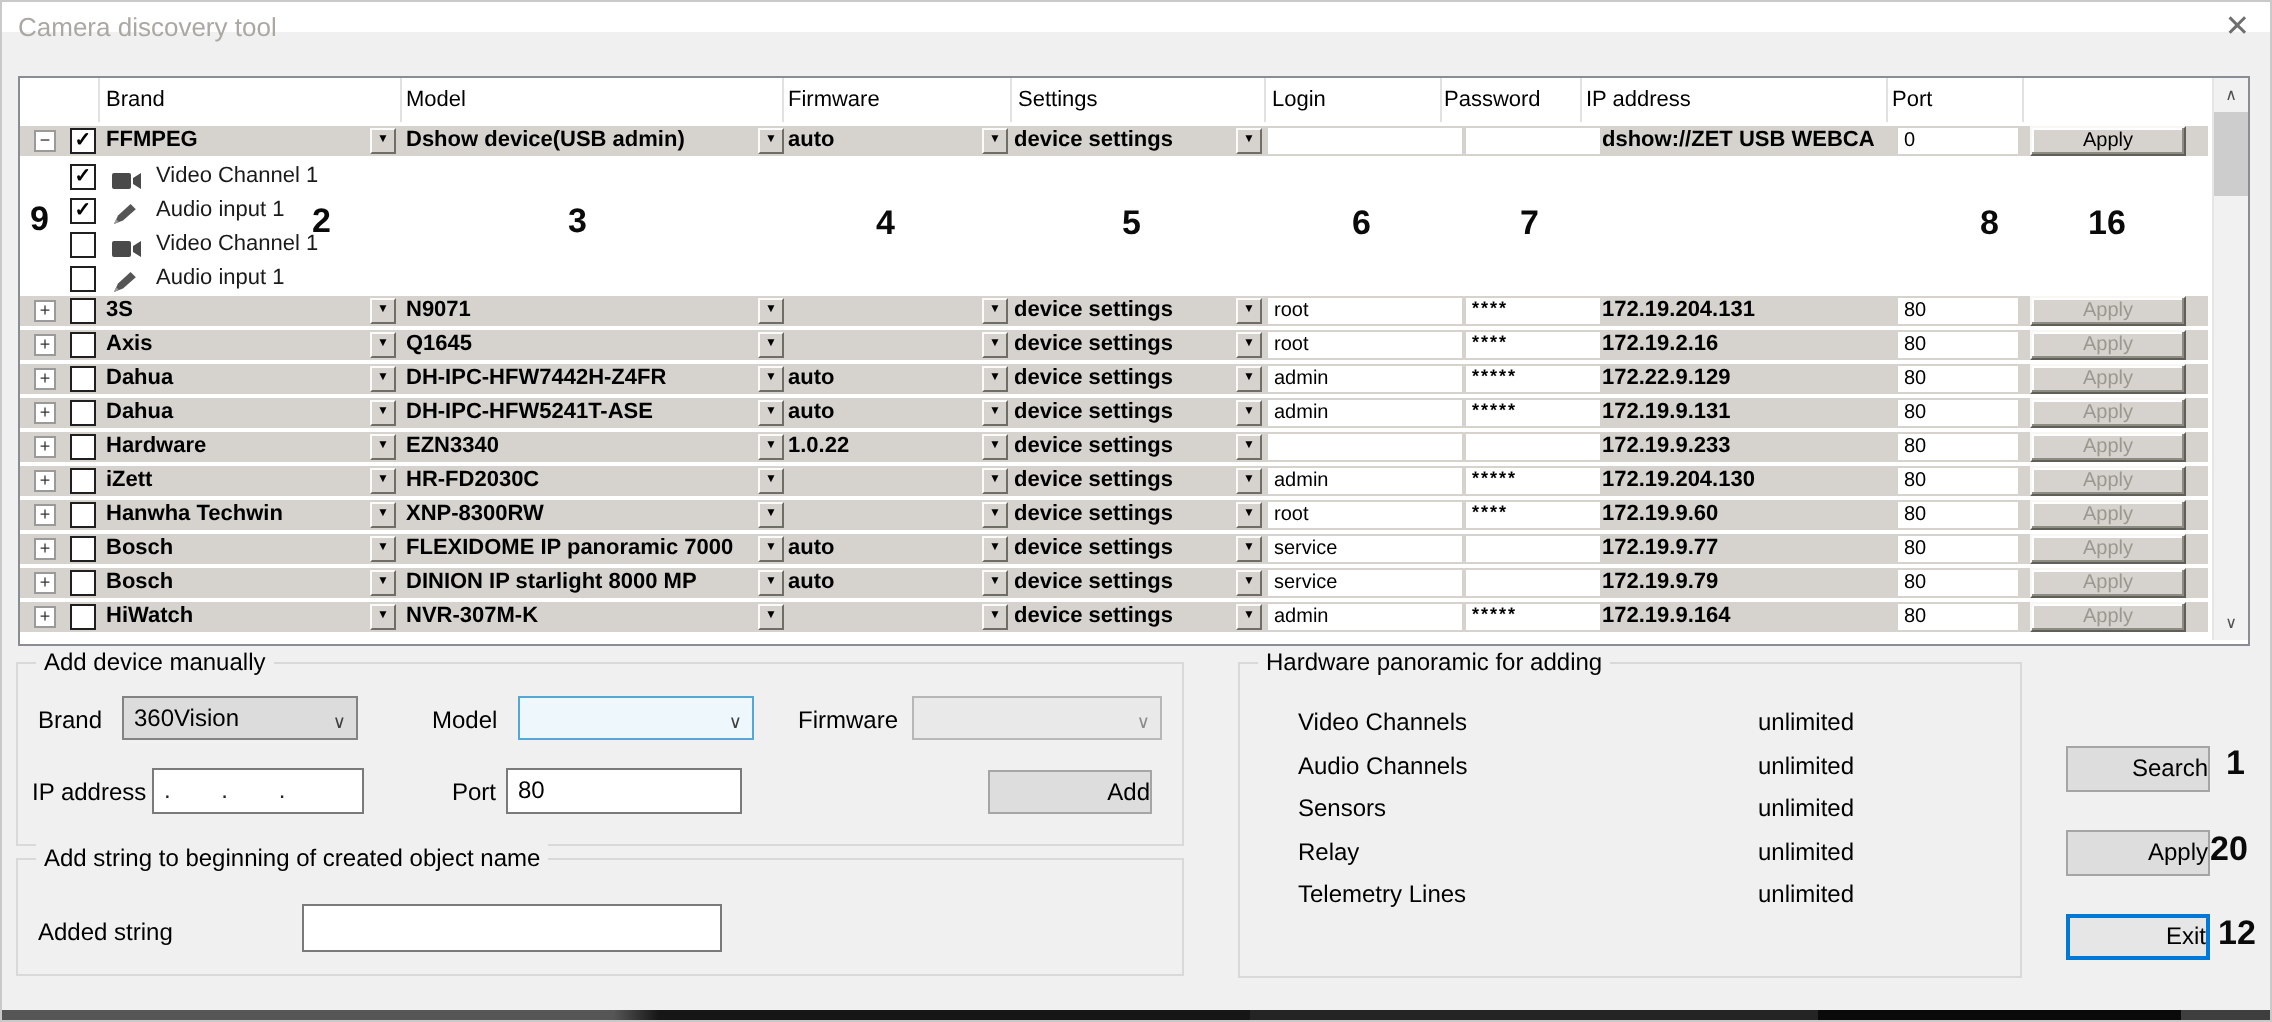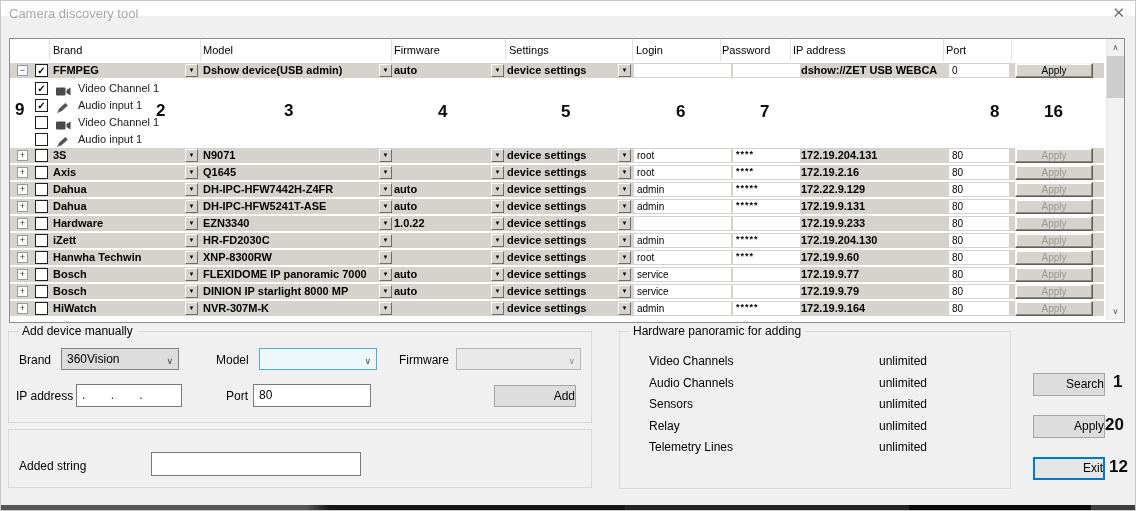--- a/index.html
+++ b/index.html
@@ -386,20 +386,21 @@
     <span class="chev">∨</span>
   </div>
   <span class="flabel" style="left:7px;top:57px">IP address</span>
   <div class="inp" id="inp-ip">. . .</div>
   <span class="flabel" style="left:217px;top:57px">Port</span>
   <div class="inp" id="inp-port">80</div>
 </div>
 <div class="w10btn" id="btn-add">Add</div>
 
 <div class="gbox" id="gb-str">
+  <span class="glegend">Add string to beginning of created object name</span>
   <span class="flabel" style="left:10px;top:29px">Added string</span>
   <div class="inp" id="inp-added"></div>
 </div>
 
 <div class="gbox" id="gb-hw">
   <span class="glegend">Hardware panoramic for adding</span>
   <div id="hw-items">
       <div class="hwlabel" style="top: 22px;">Video Channels</div>
       <div class="hwvalue" style="top: 22px;">unlimited</div>
       <div class="hwlabel" style="top: 43.5px;">Audio Channels</div>

